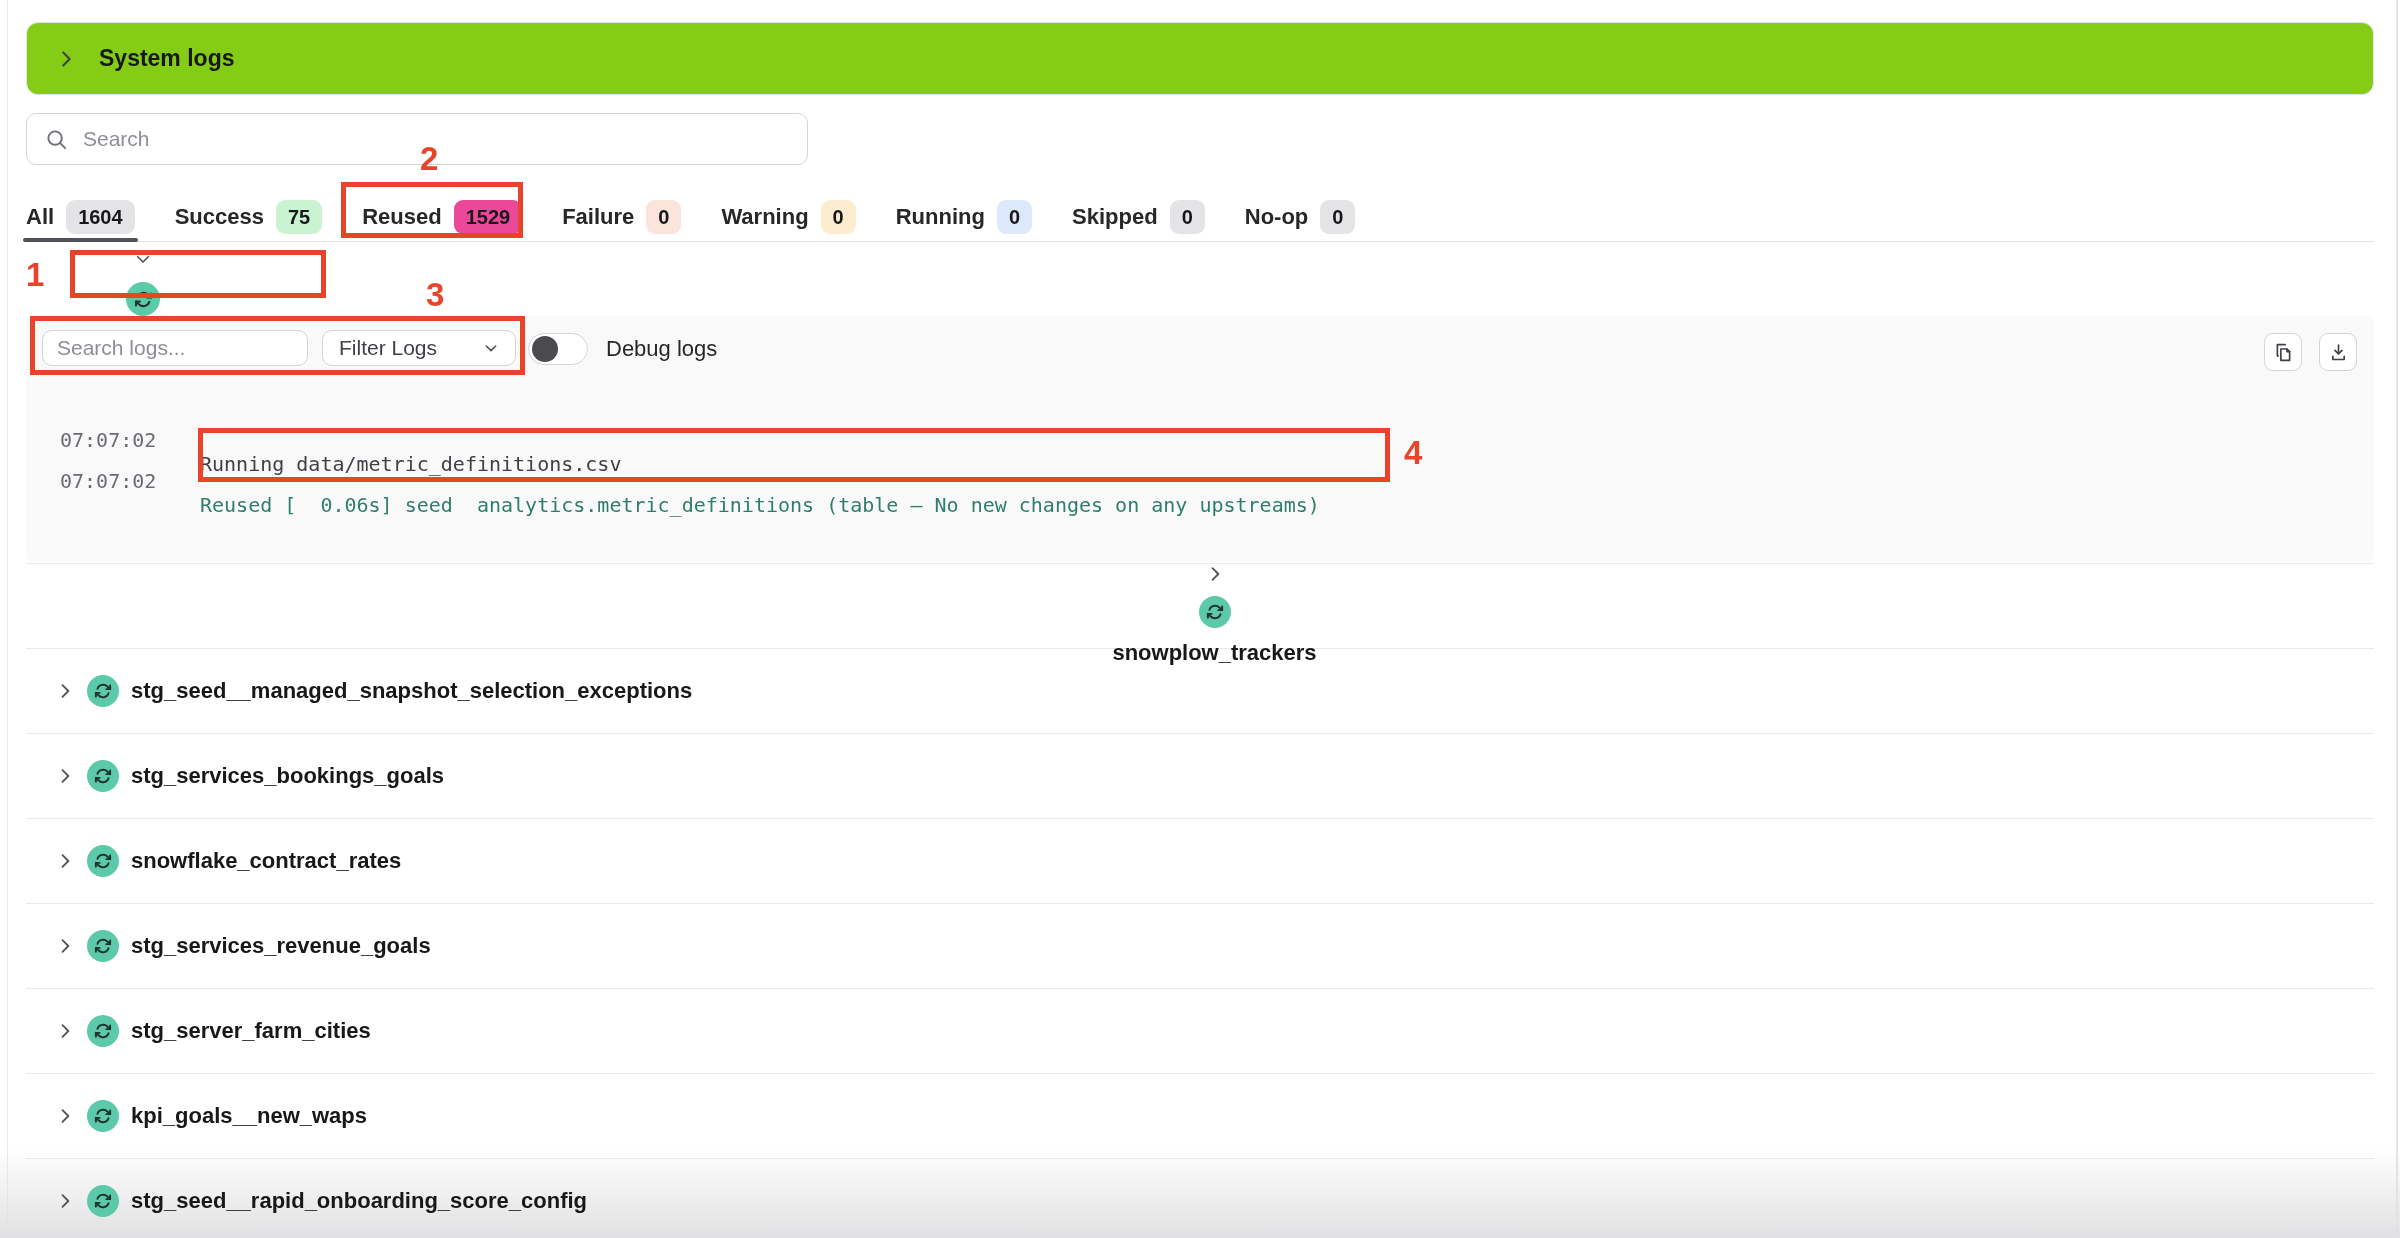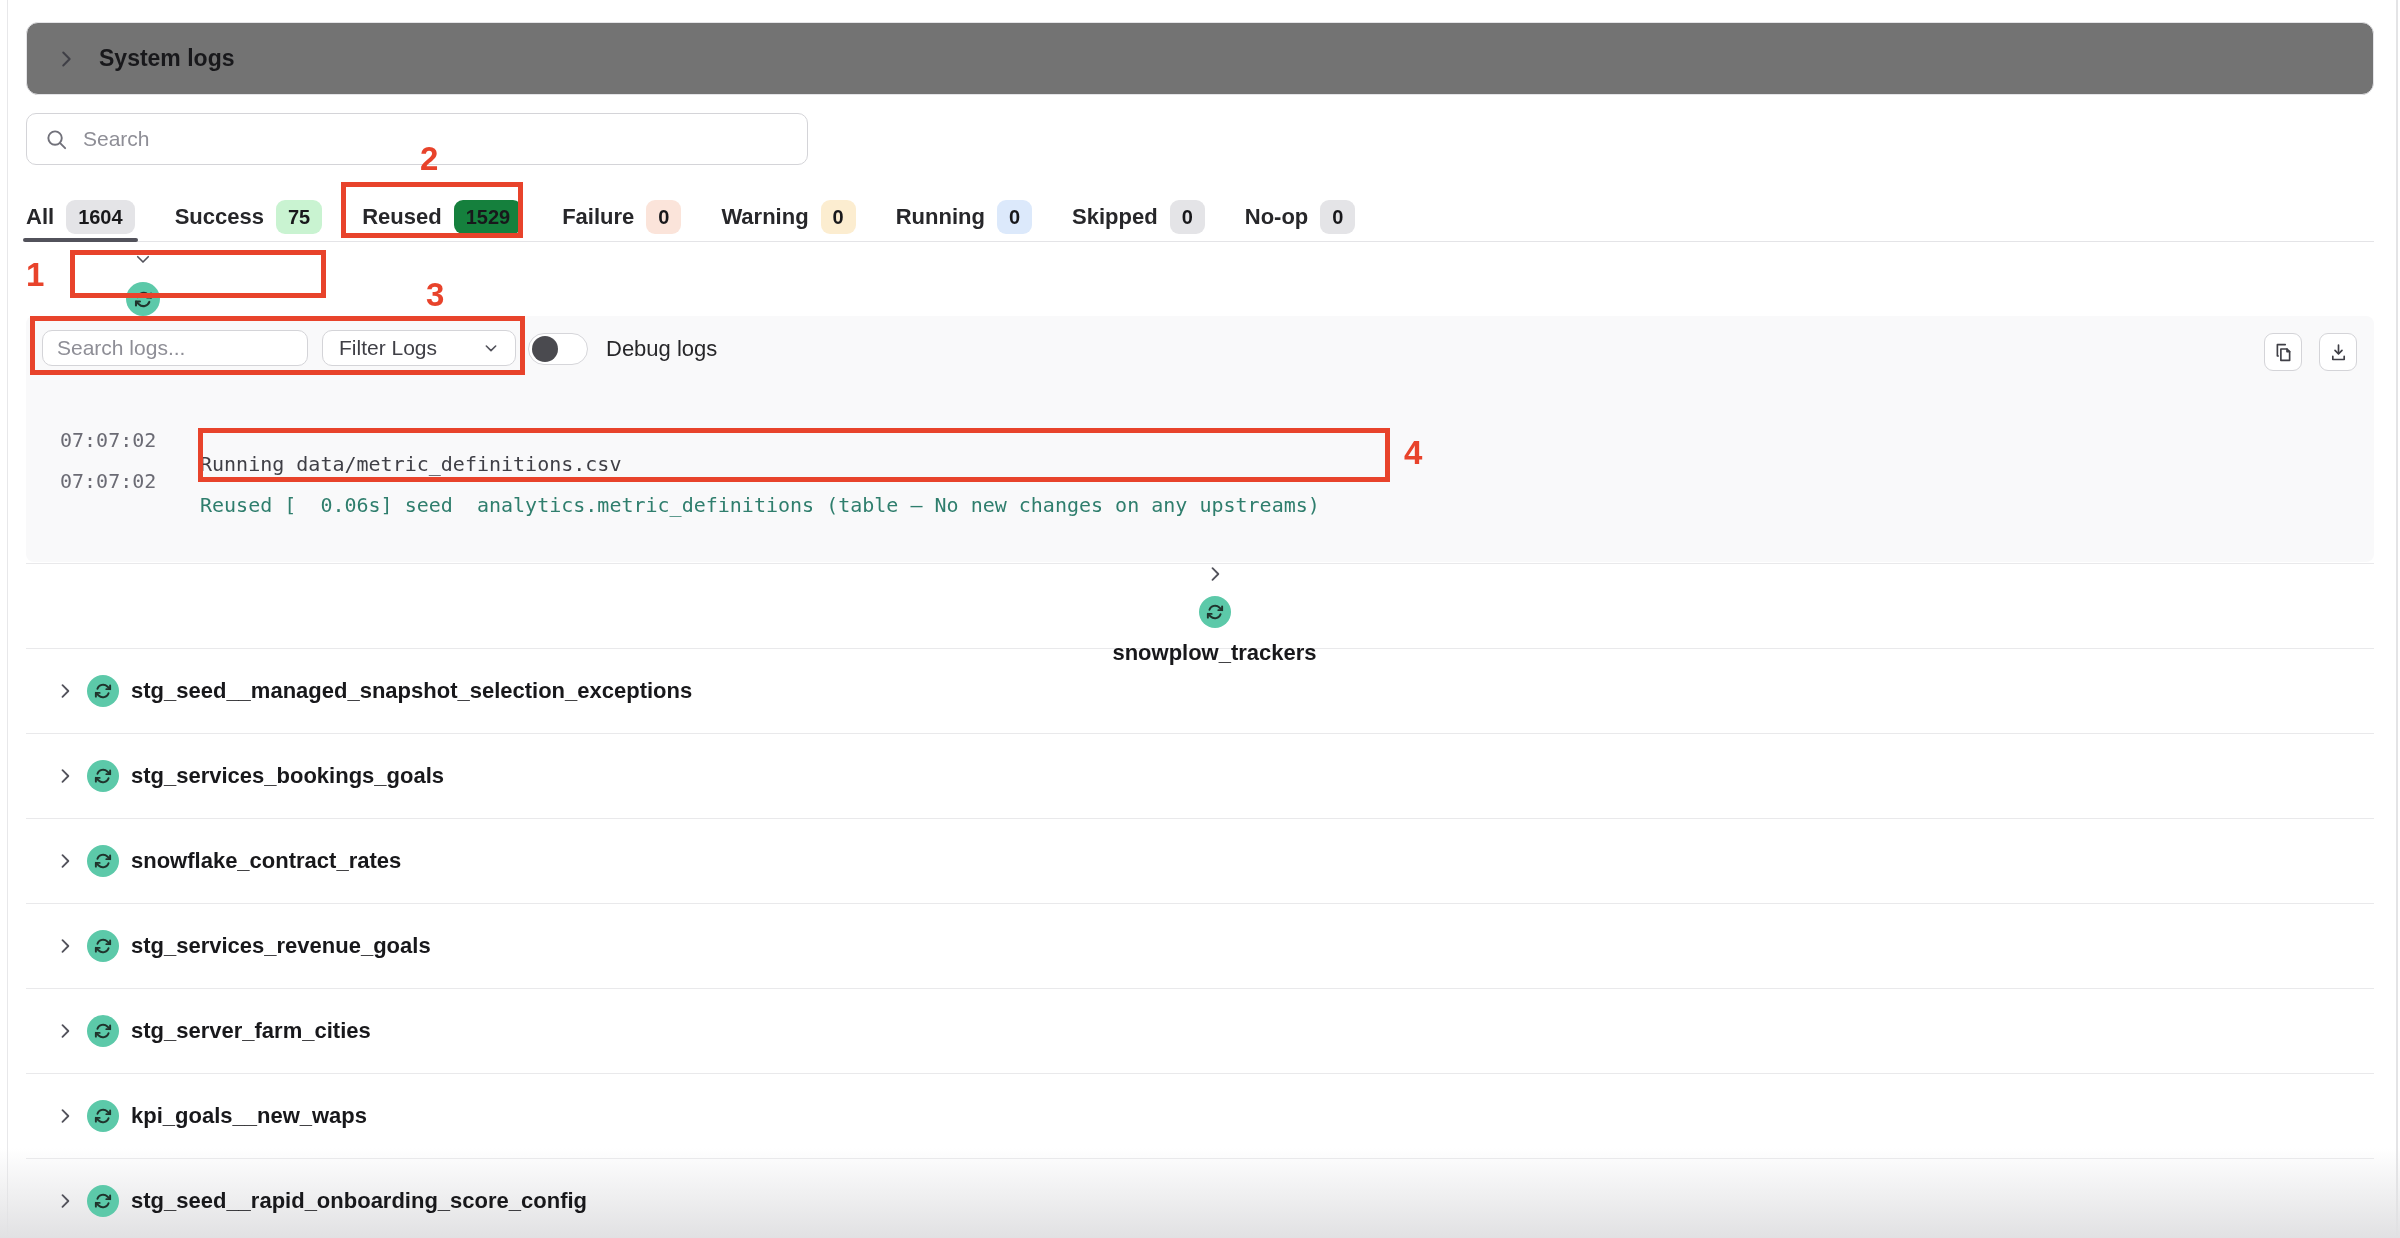--- a/index.html
+++ b/index.html
@@ -10,21 +10,21 @@
     font-family: "Liberation Sans", sans-serif;
     overflow: hidden;
     color: #18181b;
   }
   .edge-left  { position:absolute; left:7px;  top:0; bottom:0; width:1px; background:#e8e8ea; }
   .edge-right { position:absolute; right:2px; top:0; bottom:0; width:2px; background:#e4e4e6; }
 
   
   .syslog-card {
     position:absolute; left:26px; top:22px; width:2348px; height:73px;
-    border:1px solid #e4e4e7; border-radius:12px; background:#737373;
+    border:1px solid #e4e4e7; border-radius:12px; background:#84cc16;
     display:flex; align-items:center; padding:0 28px; gap:22px; cursor:pointer;
   }
   .syslog-title { font-size:23px; font-weight:700; color:#18181b; }
 
   
   .top-search {
     position:absolute; left:26px; top:113px; width:782px; height:52px;
     border:1px solid #d4d4d8; border-radius:10px; background:#fff;
     display:flex; align-items:center; padding:0 18px; gap:15px;
   }
@@ -166,21 +166,21 @@
   <div class="tab active">
     <span>All</span>
     <span class="count" style="background-color: rgb(228, 228, 231);">1604</span>
   </div>
   <div class="tab">
     <span>Success</span>
     <span class="count" style="background-color: rgb(201, 243, 209);">75</span>
   </div>
   <div class="tab">
     <span>Reused</span>
-    <span class="count" style="background-color: #15803d;">1529</span>
+    <span class="count" style="background-color: #ec4899;">1529</span>
   </div>
   <div class="tab">
     <span>Failure</span>
     <span class="count" style="background-color: rgb(251, 228, 218);">0</span>
   </div>
   <div class="tab">
     <span>Warning</span>
     <span class="count" style="background-color: rgb(252, 237, 208);">0</span>
   </div>
   <div class="tab">

